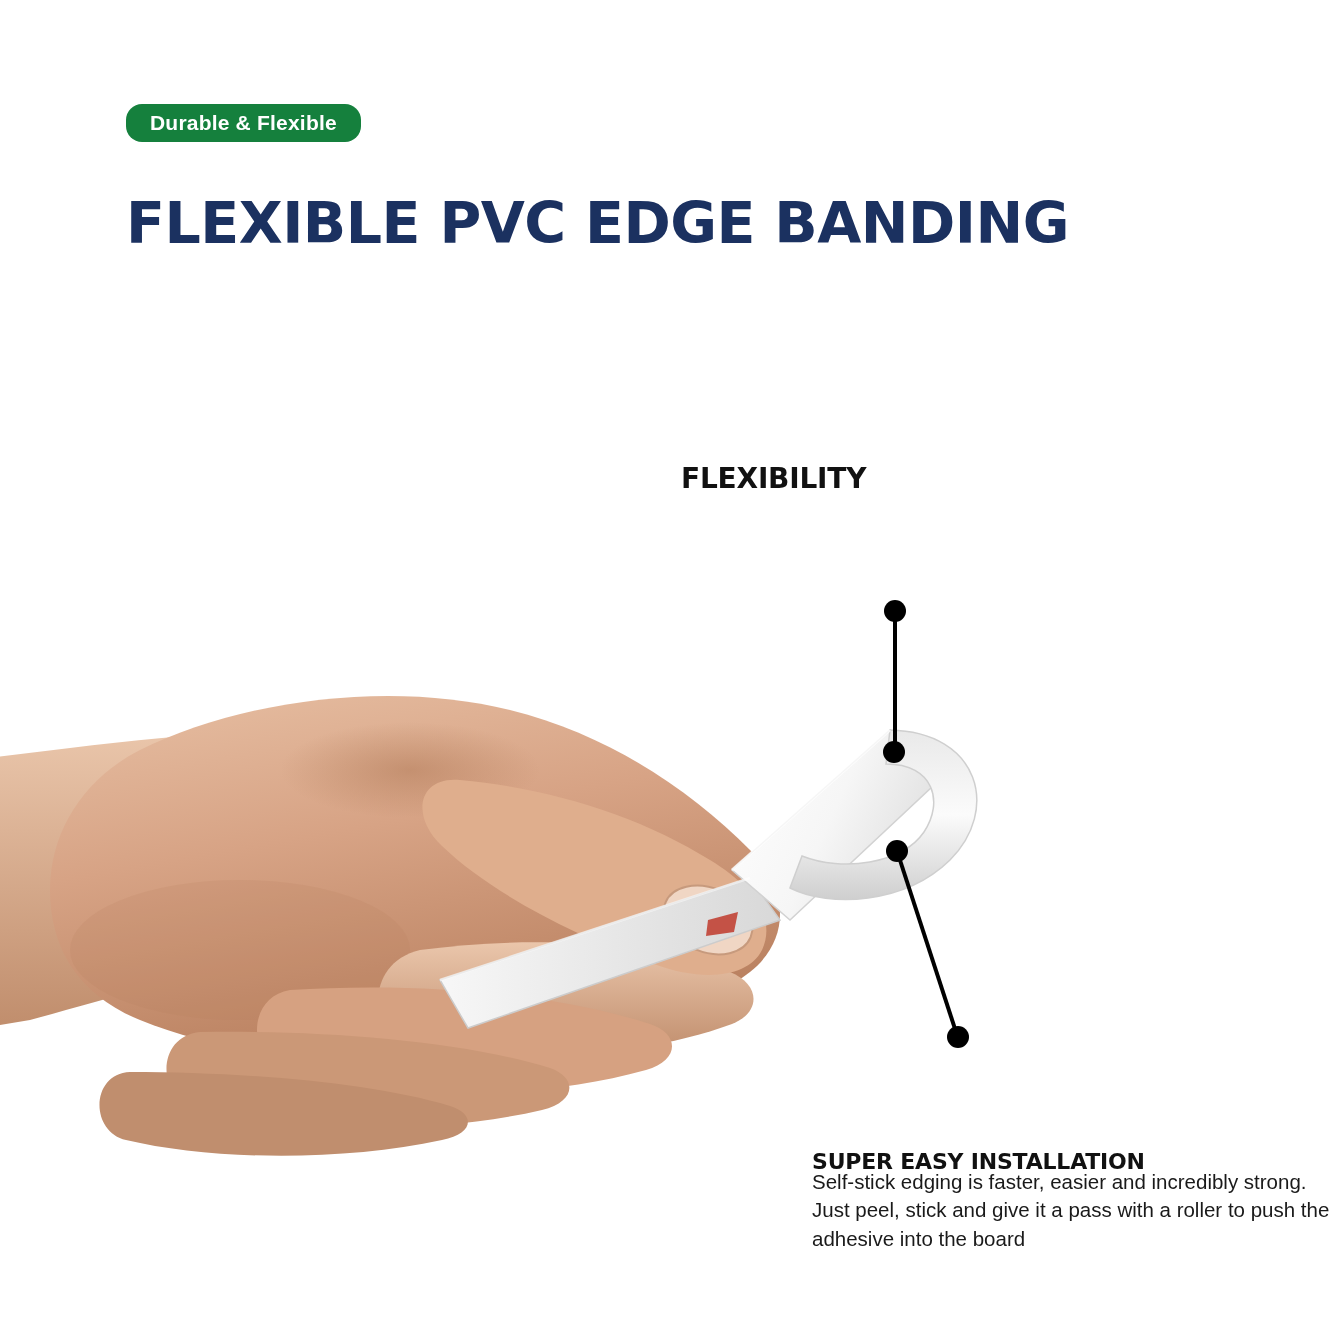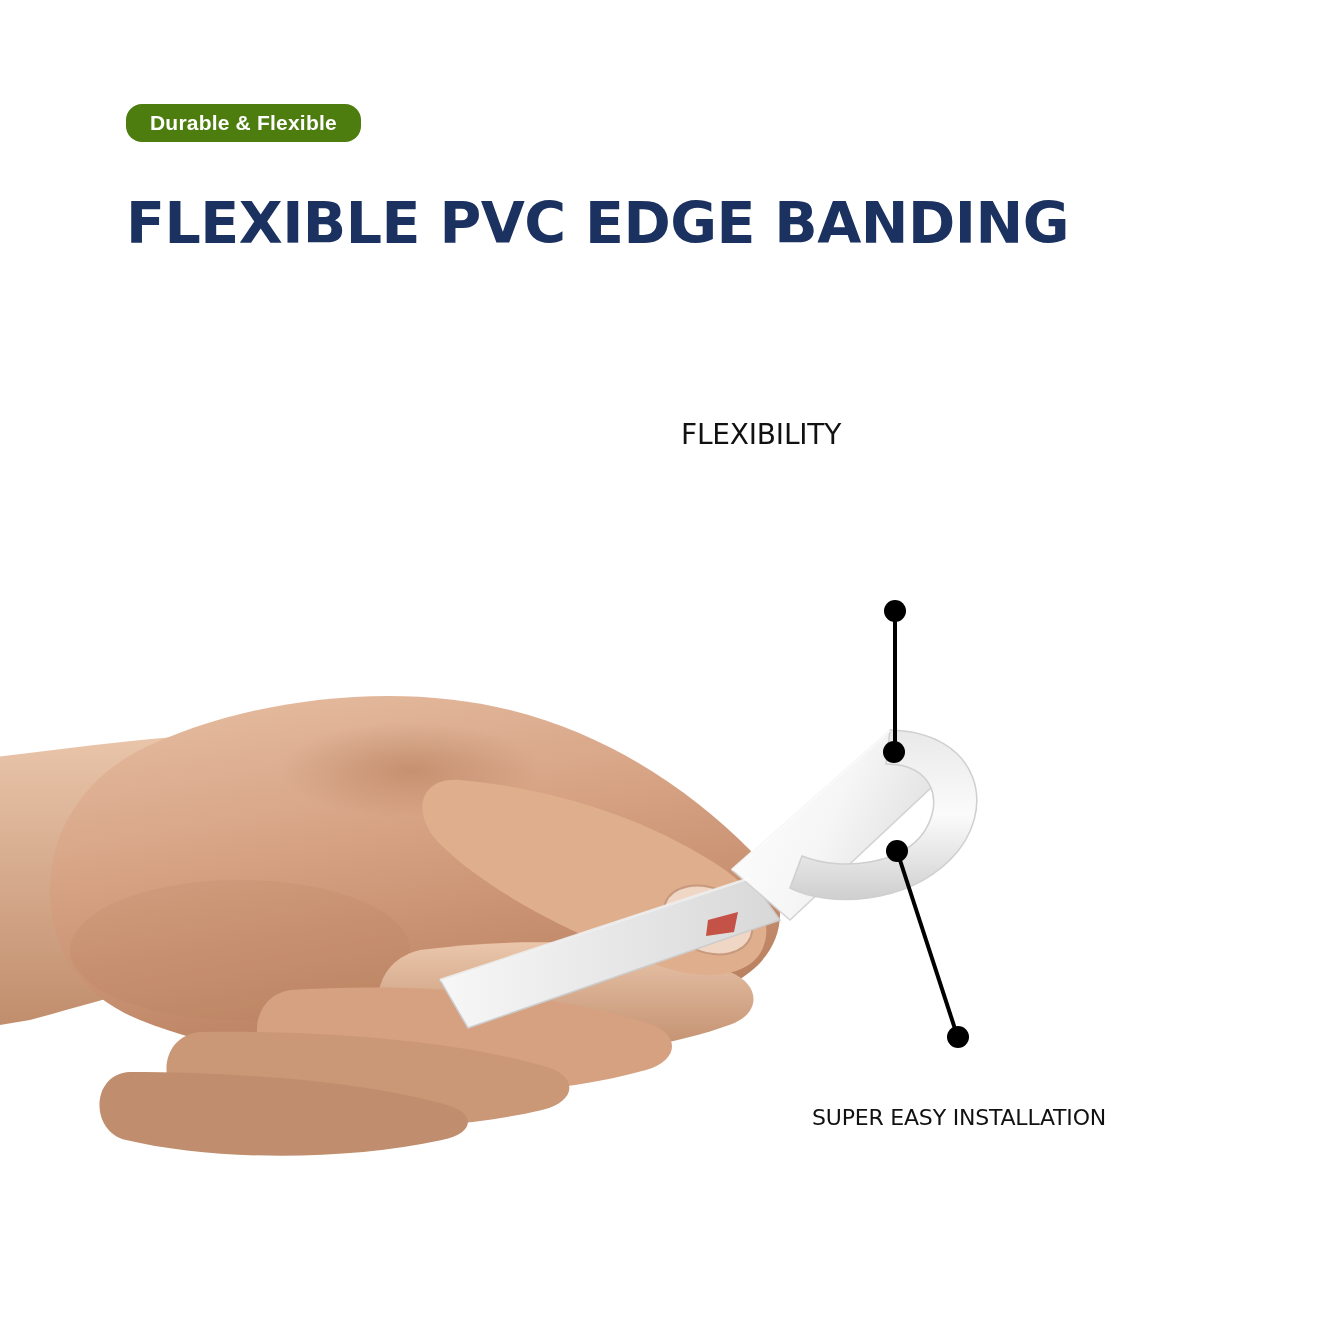--- a/index.html
+++ b/index.html
@@ -20,21 +20,21 @@
     position: absolute;
     inset: 0;
     background: #ffffff;
   }
 
   
   .badge {
     position: absolute;
     left: 126px;
     top: 104px;
-    background: #4d7c0f;
+    background: #15803d;
     color: #ffffff;
     font-size: 21px;
     font-weight: bold;
     letter-spacing: 0.2px;
     padding: 8px 24px 9px 24px;
     border-radius: 16px;
     line-height: 1;
     white-space: nowrap;
   }
 
@@ -50,23 +50,24 @@
     line-height: 1.1;
     white-space: nowrap;
     margin-top: 40px;
   }
 
   
   .callout-title {
     position: absolute;
     color: #111111;
     font-family: "DejaVu Sans", sans-serif;
-    font-weight: normal;
+    font-weight: bold;
     letter-spacing: -0.2px;
     white-space: nowrap;
+    margin-top: 44px;
   }
   .callout-body {
     position: absolute;
     color: #1a1a1a;
     font-family: "Liberation Sans", sans-serif;
     font-size: 20.5px;
     line-height: 1.38;
   }
 
   #flex-title  { left: 681px; top: 418px; font-size: 28px; }
@@ -179,14 +180,15 @@
     <circle cx="894" cy="752" r="11" fill="#000000"></circle>
 
     <line x1="897" y1="851" x2="957" y2="1035" stroke="#000000" stroke-width="4"></line>
     <circle cx="897" cy="851" r="11" fill="#000000"></circle>
     <circle cx="958" cy="1037" r="11" fill="#000000"></circle>
   </svg>
 
   <div id="flex-title" class="callout-title">FLEXIBILITY</div>
 
   <div id="install-title" class="callout-title">SUPER EASY INSTALLATION</div>
+  <div id="install-body" class="callout-body">Self-stick edging is faster, easier and incredibly strong. Just peel, stick and give it a pass with a roller to push the adhesive into the board</div>
 
 </div>
 
 </body></html>

